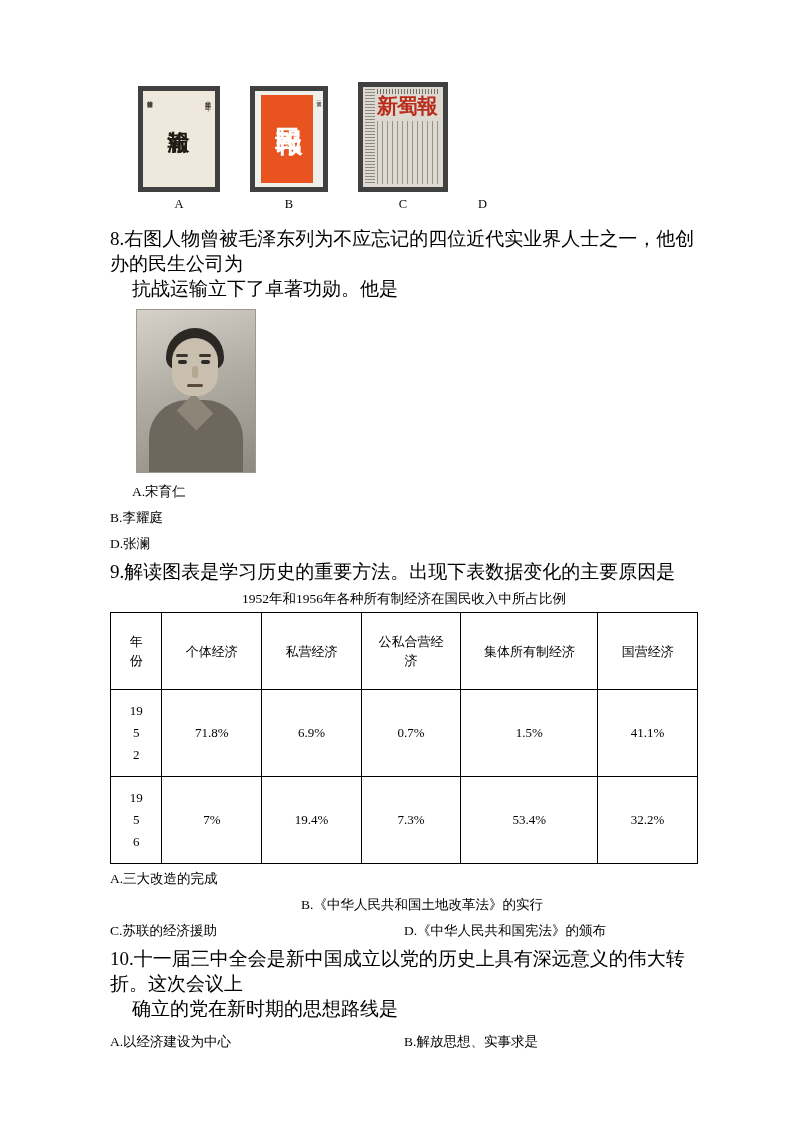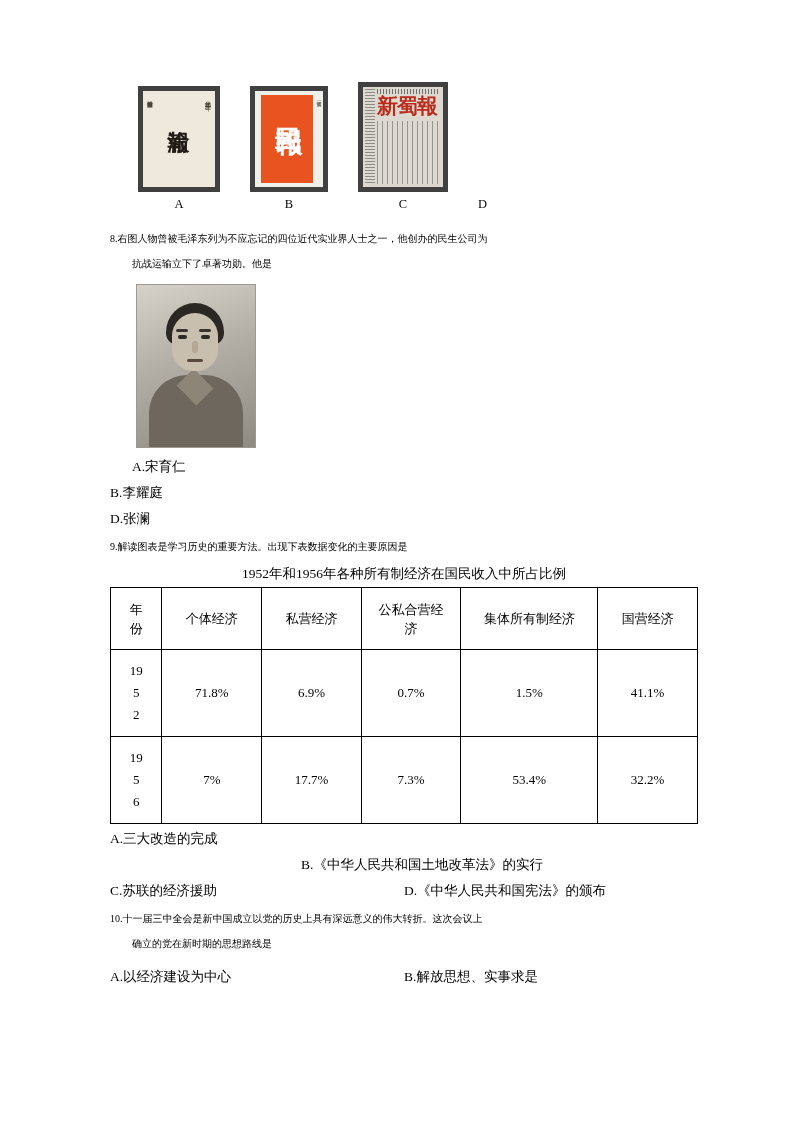--- a/index.html
+++ b/index.html
@@ -207,21 +207,21 @@
     left: 4px;
     top: 31px;
     width: 30px;
     height: 26px;
     border: 1px solid #7a7a73;
     background: #e3ded4;
   }
 
   
   .q {
-    font-size: 10px;
+    font-size: 19px;
     line-height: 25px;
     font-family: "Liberation Serif", serif;
     margin-top: 14px;
   }
   .q-indent {
     padding-left: 22px;
   }
   .q-num-block {
     text-indent: 0;
   }
@@ -453,21 +453,21 @@
         <th class="col-year">
             <span style="display:block;width:1.2em;margin:8px auto;word-break:break-all;">年份</span>
           </th>
         <th class="col-norm">
             <span style="display:block;width:4em;margin:0 auto;word-break:break-all;">个体经济</span>
           </th>
         <th class="col-norm">
             <span style="display:block;width:4em;margin:18px auto;word-break:break-all;">私营经济</span>
           </th>
         <th class="col-norm">
-            <span style="display:block;width:5em;margin:1px auto;word-break:break-all;">公私合营经济</span>
+            <span style="display:block;width:5em;margin:16px auto;word-break:break-all;">公私合营经济</span>
           </th>
         <th class="col-wide">
             <span style="display:block;width:7em;margin:0 auto;word-break:break-all;">集体所有制经济</span>
           </th>
         <th class="col-norm">
             <span style="display:block;width:4em;margin:0 auto;word-break:break-all;">国营经济</span>
           </th>
       </tr>
     </thead>
     <tbody>
@@ -483,21 +483,21 @@
         <td>1.5%</td>
         <td>41.1%</td>
       </tr>
       <tr>
         <td class="yearcell">
           <span>19</span>
           <span>5</span>
           <span>6</span>
         </td>
         <td>7%</td>
-        <td>17.7%</td>
+        <td>19.4%</td>
         <td>7.3%</td>
         <td>53.4%</td>
         <td>32.2%</td>
       </tr>
     </tbody>
   </table>
 
   <div class="opts" style="margin-top:2px">
     <div class="opt-line">A.三大改造的完成</div>
     <div class="center-row" style="padding-left:36px">B.《中华人民共和国土地改革法》的实行</div>

